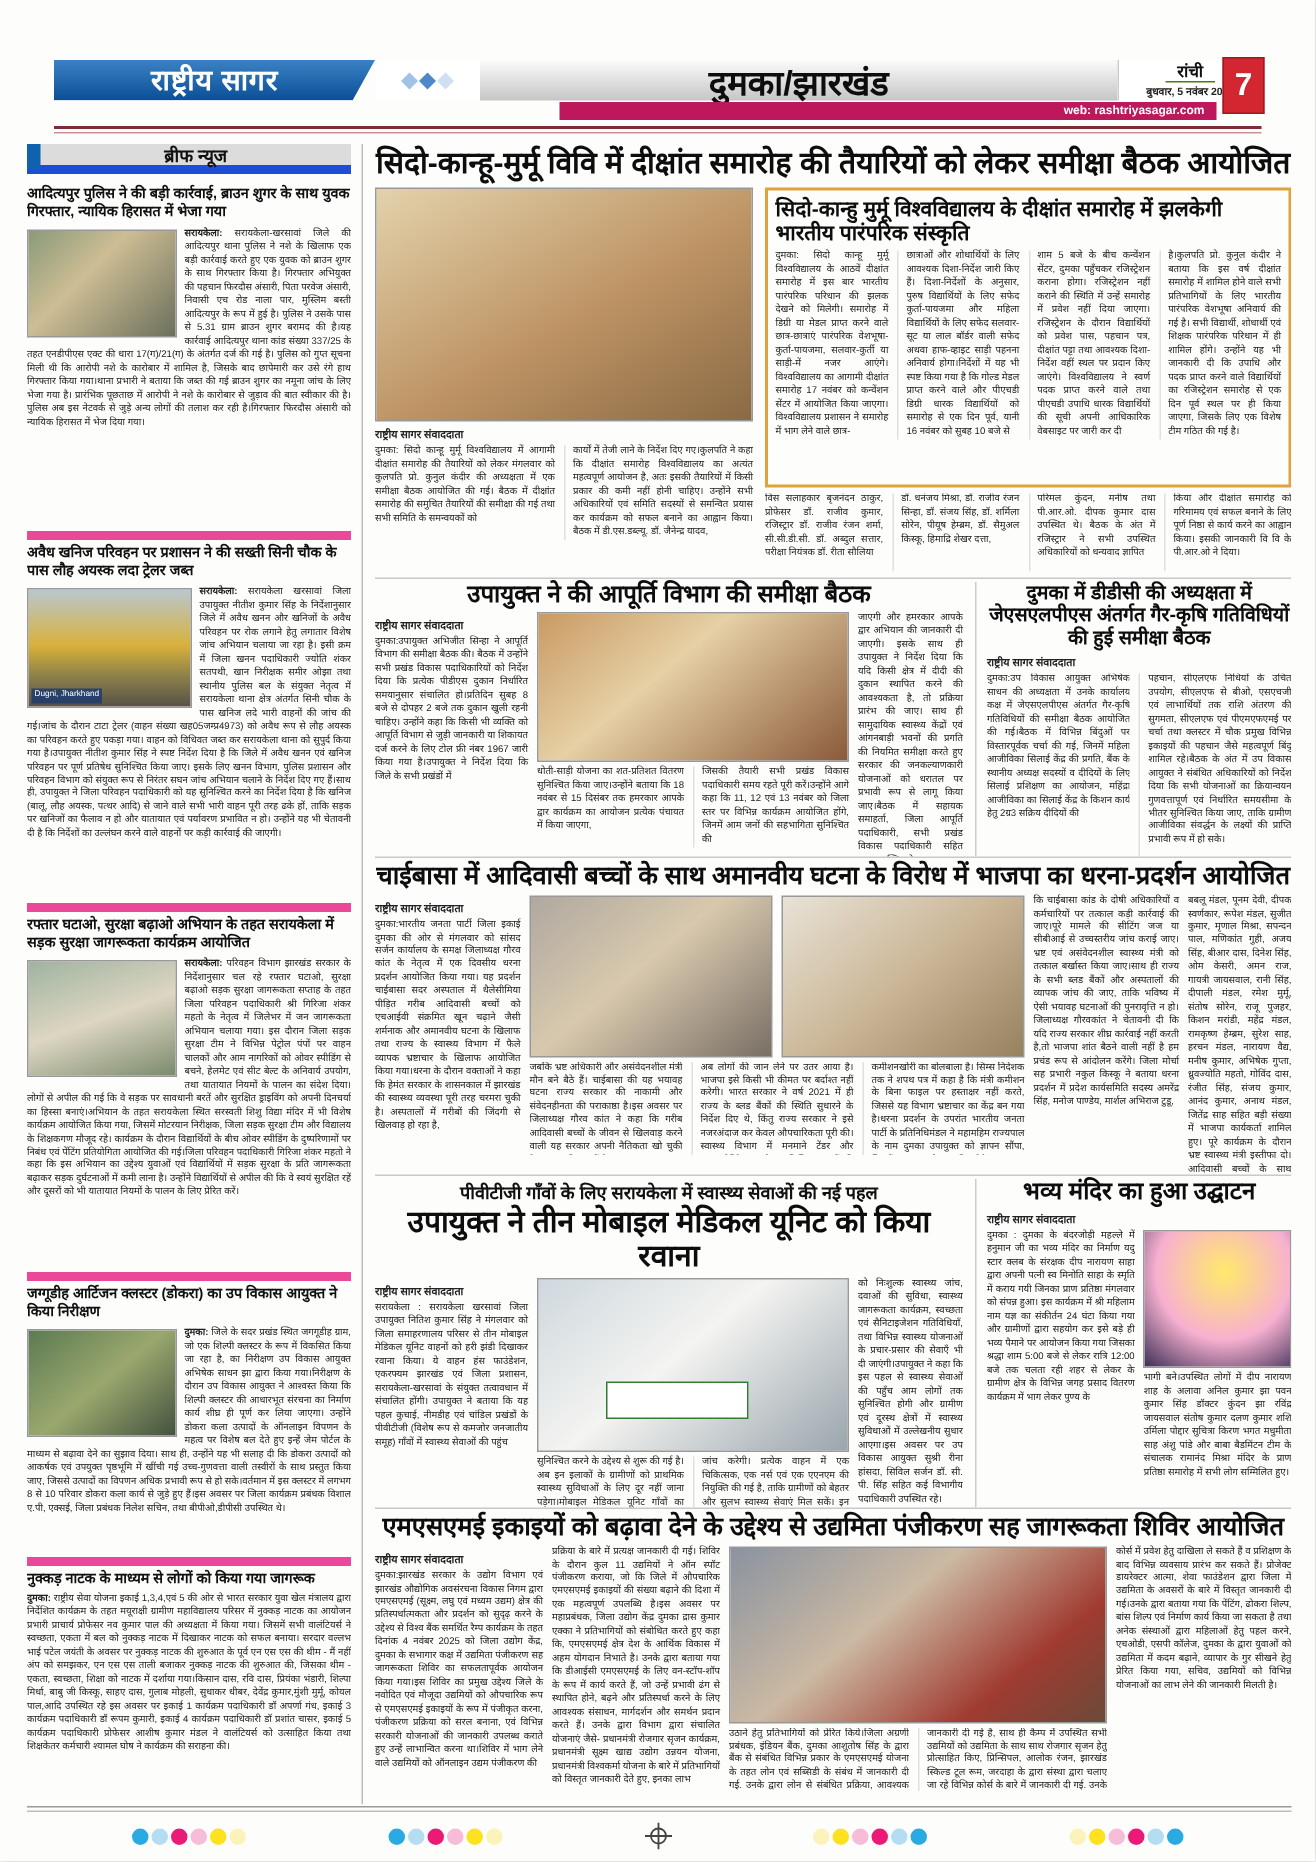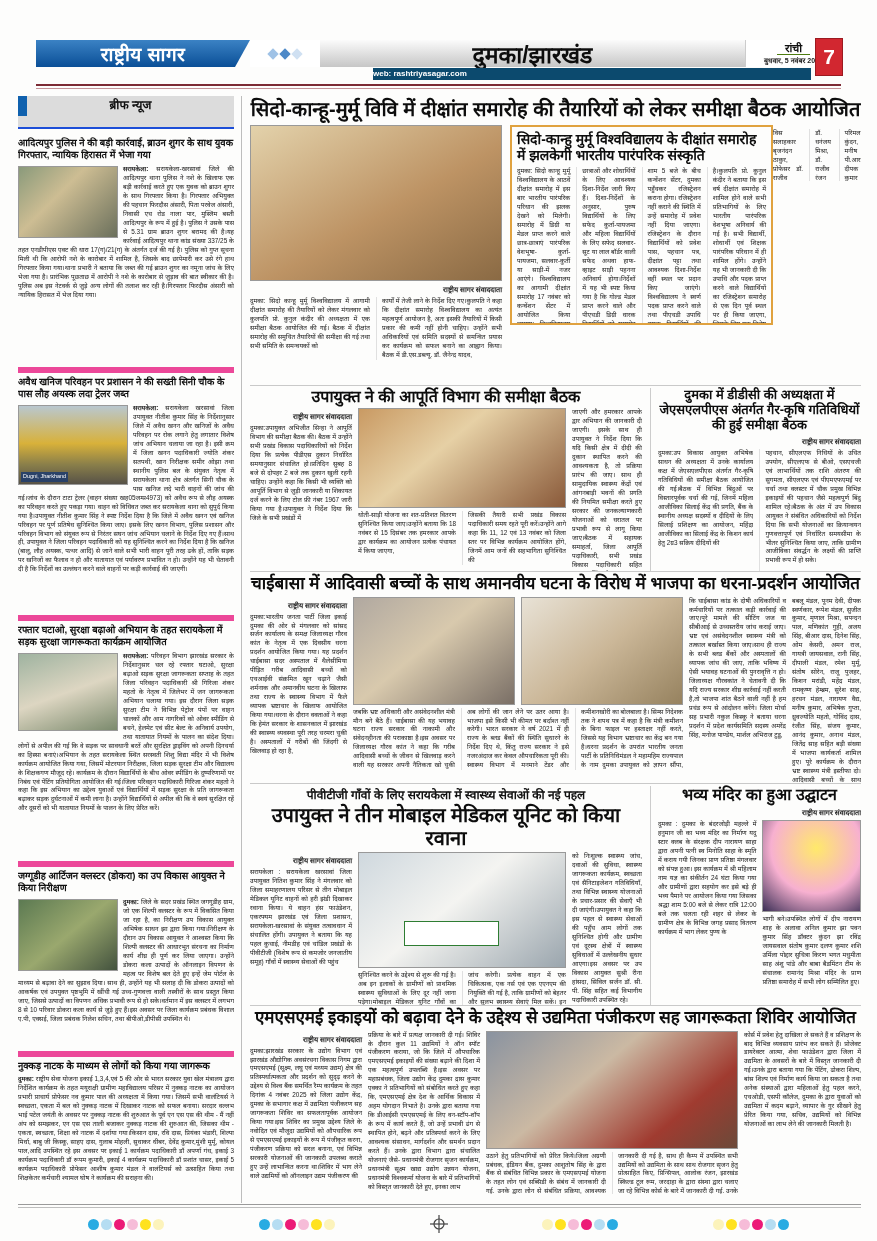--- a/index.html
+++ b/index.html
@@ -3,39 +3,39 @@
 <meta charset="utf-8">
 <style>
   *{margin:0;padding:0;box-sizing:border-box}
   html,body{background:#e9e9e9}
   body{font-family:"Liberation Sans","DejaVu Sans",sans-serif;color:#1a1a1a}
   .page{position:relative;width:877px;height:1241px;margin:0 auto;background:#fdfdfc;overflow:hidden;box-shadow:0 0 6px rgba(0,0,0,.3)}
 
   
   .masthead{position:absolute;left:36px;right:36px;top:40px;height:46px}
   .mh-row{display:flex;height:27px;position:relative}
-  .logo-block{width:214px;background:linear-gradient(#3b82c4,#0a4f97);color:#fff;display:flex;align-items:flex-end;justify-content:center;font-size:19px;font-weight:bold;clip-path:polygon(0 0,100% 0,93% 100%,0 100%);letter-spacing:.5px}
+  .logo-block{width:214px;background:linear-gradient(#3b82c4,#0a4f97);color:#fff;display:flex;align-items:flex-start;justify-content:center;font-size:19px;font-weight:bold;clip-path:polygon(0 0,100% 0,93% 100%,0 100%);letter-spacing:.5px}
   .decor{width:70px;display:flex;align-items:center;justify-content:center;gap:4px;background:#fff}
   .diamond{width:8px;height:8px;transform:rotate(45deg)}
   .d1{background:#9fc2e6}.d2{background:#4d89c8}.d3{background:#cfe0f2}
   .mh-center{flex:1;background:linear-gradient(#fbfbfb,#c6c6c6);display:flex;align-items:center;justify-content:center;font-size:23px;font-weight:bold;color:#0d0d0d}
   .mh-date{width:96px;background:#fff;display:flex;flex-direction:column;align-items:center;justify-content:center;border-left:1px solid #ccc}
   .mh-city{font-size:11px;font-weight:bold;color:#111;line-height:1.1;border-bottom:1px solid #4d7c0f;padding:0 8px}
   .mh-dateline{font-size:7px;font-weight:bold;color:#222;margin-top:1px}
   .page-box{position:absolute;right:-2px;top:-2px;width:28px;height:38px;background:#d22730;color:#fff;display:flex;align-items:center;justify-content:center;font-size:21px;font-weight:bold;border:1px solid #9c1a20}
-  .web-strip{position:absolute;right:30px;top:28px;width:438px;height:12px;background:#0c4a6e;color:#fff;font-size:8px;font-weight:bold;padding:1px 8px 0 0}
+  .web-strip{position:absolute;right:30px;top:28px;width:438px;height:12px;background:#be185d;color:#fff;font-size:8px;font-weight:bold;text-align:right;padding:1px 8px 0 0}
   .top-rule{position:absolute;left:36px;right:36px;top:84px;height:5px;border-top:2px solid #7d2b35;border-bottom:1px solid #c49399}
 
   
   .content{position:absolute;left:18px;right:16px;top:96px;bottom:38px;display:flex;gap:8px;overflow:hidden}
   .briefs{width:224px;border-right:1px solid #bdbdbd;padding-right:7px;overflow:hidden}
   .mainarea{flex:1;overflow:hidden}
 
   
-  .briefs-head{height:33px;background:#dcdcdc;display:flex;border-bottom:2px solid #1d4ed8;margin-bottom:5px}
+  .briefs-head{height:20px;background:#dcdcdc;display:flex;align-items:center;border-bottom:6px solid #1d4ed8;margin-bottom:5px}
   .bh-accent{width:9px;height:20px;background:#1061ae}
   .bh-title{flex:1;text-align:center;font-size:12px;font-weight:bold;color:#111}
   .brief{overflow:hidden;border-bottom:6px solid #ec4899;padding-top:3px}
   .brief h3{font-size:9.6px;line-height:1.3;font-weight:bold;color:#101010;margin-bottom:3px}
   .brief-body{font-size:6.4px;line-height:1.4;text-align:justify;color:#1c1c1c}
   .brief-photo{float:left;margin:1px 5px 2px 0;position:relative}
   .b1{height:239px}.b2{height:248px}.b3{height:246px}.b4{height:190px}.b5{height:150px;border-bottom:none}
   .dateline{font-weight:bold}
 
   
@@ -50,30 +50,30 @@
   .ph-bjp1{width:100%;height:108px;background:linear-gradient(140deg,#b0a8a0,#d8c9ad 45%,#7a6f66)}
   .ph-bjp2{width:100%;height:108px;background:linear-gradient(140deg,#e8e2d6,#cbb798 50%,#96825f)}
   .ph-van{width:100%;height:116px;background:linear-gradient(140deg,#cfd8de,#f4f4f1 45%,#9aa5ad)}
   .van-banner{position:absolute;left:22%;bottom:18%;width:46%;height:22%;background:#fff;border:1px solid #2e7d32}
   .ph-temple{width:100%;height:92px;background:radial-gradient(circle at 55% 30%,#ffe96b,#f7b0d0 55%,#3a2e55 100%)}
   .ph-msme{width:100%;height:118px;background:linear-gradient(140deg,#8a93a0,#cbb9a3 40%,#a03b30 75%,#6b4a3a)}
 
   
   .sec{overflow:hidden;border-bottom:1px solid #c9c9c9;padding-top:2px}
   .sec h1,.sec h2{color:#0d0d0d;text-align:center;line-height:1.15}
-  .credit{font-size:7.2px;font-weight:bold;text-align:right;margin:3px 0 3px;color:#222}
+  .credit{font-size:7.2px;font-weight:bold;text-align:left;margin:3px 0 3px;color:#222}
   .cols{display:flex;gap:6px}
   .cols p{flex:1;font-size:6.4px;line-height:1.4;text-align:justify;color:#1c1c1c}
   .cols p + p{border-left:1px solid #e0e0e0;padding-left:5px}
 
   .sec1{height:290px}
   .sec1 h1{font-size:20px;margin-bottom:4px}
   .s1-row{display:flex;gap:8px}
   .s1-left{width:252px}
-  .s1-right{flex:1;display:flex;}
+  .s1-right{flex:1;display:flex;flex-direction:column}
   .orange-box{border:2px solid #e0a23f;padding:4px 5px;height:200px;overflow:hidden}
   .orange-box h2{font-size:14px;text-align:left;margin-bottom:4px}
   .names{margin-top:4px;height:52px;overflow:hidden}
 
   .sec2{height:186px;display:flex;gap:8px}
   .supply{flex:1.93}
   .supply h2{font-size:16px;margin-bottom:2px}
   .s-row{display:flex;gap:6px}
   .s-col1{width:102px}
   .s-mid{width:208px}

